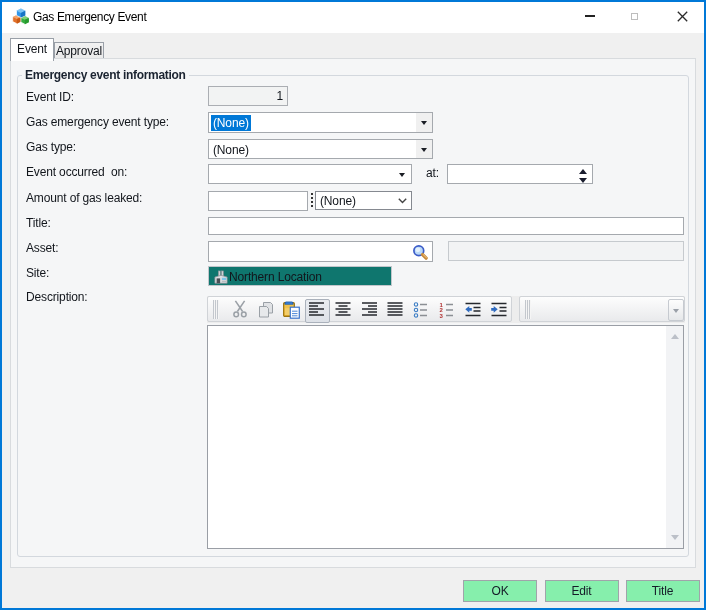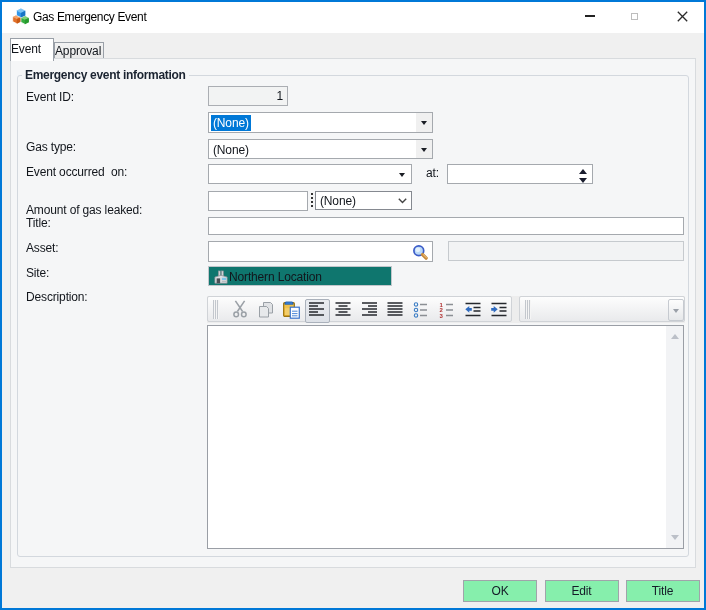--- a/index.html
+++ b/index.html
@@ -7,21 +7,21 @@
   body { font-family:"Liberation Sans", sans-serif; font-size:12px; color:#12161c; letter-spacing:-0.15px; }
   #win { position:relative; width:706px; height:610px; background:#f0f0f0;
          border:2px solid #0078d7; overflow:hidden; }
   .abs { position:absolute; }
 
   
   #titlebar { left:0; top:0; width:702px; height:31px; background:#ffffff; }
   #title { left:31px; top:8px; font-size:12px; color:#000; letter-spacing:-0.35px;text-align:center; }
 
   
-  .tab { border:1px solid #9aa0a8; border-bottom:none; }
+  .tab { border:1px solid #9aa0a8; border-bottom:none; text-align:center; }
   #tabEvent { left:8px; top:36px; width:44px; height:23px; background:#fff; z-index:3; line-height:21px; }
   #tabApproval { left:52px; top:40px; width:50px; height:18px; background:linear-gradient(#f2f2f2,#e9e9e9); line-height:16px; }
   #tabpage { left:8px; top:56px; width:686px; height:510px; background:#f5f6f7; border:1px solid #d8dbde; }
 
   
   #group { left:15px; top:73px; width:672px; height:482px; border:1px solid #d3d8de; border-radius:3px; }
   #grouplabel { left:20px; top:66px; background:#f5f6f7; padding:0 3px; font-weight:bold; font-size:12px; color:#1a2330; letter-spacing:-0.3px; }
 
   .lbl { left:24px; height:16px; line-height:16px; }
 
@@ -58,23 +58,24 @@
     <path d="M0.8,0.8 L10.2,10.2 M10.2,0.8 L0.8,10.2" stroke="#2b2b2b" stroke-width="1.3"></path>
   </svg>
 
   <div class="abs tab" id="tabApproval">Approval</div>
   <div class="abs" id="tabpage"></div>
   <div class="abs tab" id="tabEvent">Event</div>
   <div class="abs" id="group"></div>
   <div class="abs" id="grouplabel">Emergency event information</div>
 
   <div class="abs lbl" style="top:87px">Event ID:</div>
+  <div class="abs lbl" style="top:112px">Gas emergency event type:</div>
   <div class="abs lbl" style="top:137px">Gas type:</div>
   <div class="abs lbl" style="top:162px">Event occurred&nbsp; on:</div>
-  <div class="abs lbl" style="top:200px">Amount of gas leaked:</div>
+  <div class="abs lbl" style="top:188px">Amount of gas leaked:</div>
   <div class="abs lbl" style="top:213px">Title:</div>
   <div class="abs lbl" style="top:238px">Asset:</div>
   <div class="abs lbl" style="top:263px">Site:</div>
   <div class="abs lbl" style="top:287px">Description:</div>
 
   <div class="abs" style="left:206px;top:84px;width:80px;height:20px;background:#f2f3f3;border:1px solid #abaeb3;text-align:right;line-height:18px;padding-right:4px">1</div>
 
   <div class="abs txt" style="left:206px;top:110px;width:225px;height:21px;">
     <span style="position:absolute;left:2px;top:2px;background:#0078d7;color:#fff;padding:0 2px;line-height:16px">(None)</span>
     <div style="position:absolute;right:0;top:0;bottom:0;width:16px;background:#f0f0f0"></div>

